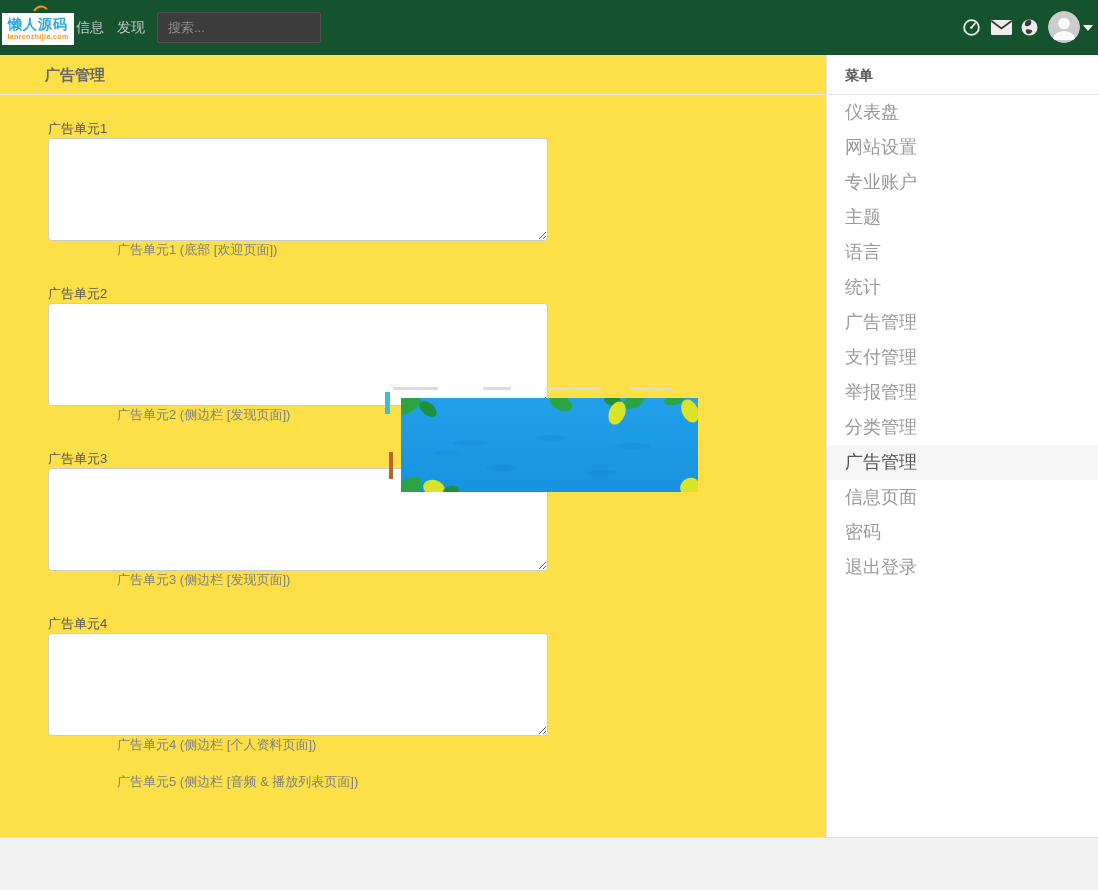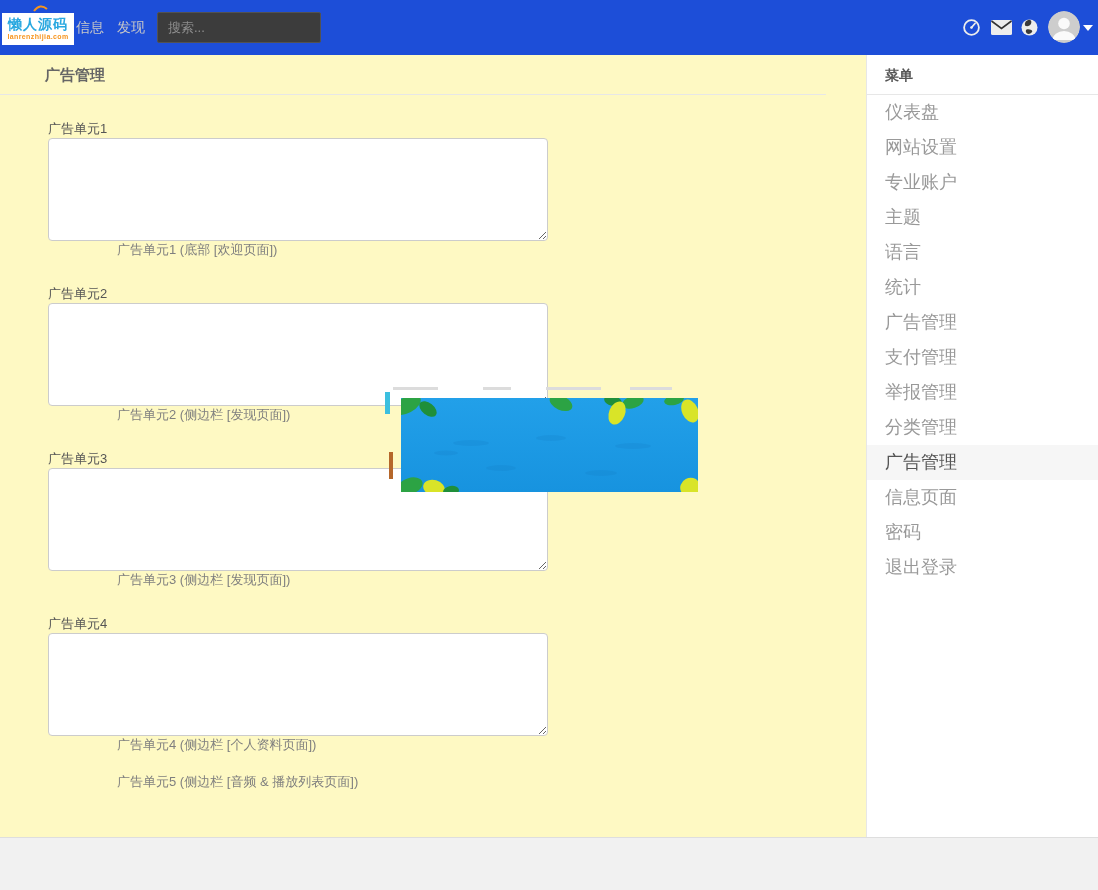--- a/index.html
+++ b/index.html
@@ -3,21 +3,21 @@
 <meta charset="utf-8">
 <style>
   * { margin:0; padding:0; box-sizing:border-box; }
   html,body { width:1098px; height:890px; }
   body {
     position:relative; overflow:hidden; background:#ffffff;
     font-family:"Liberation Sans", sans-serif;
   }
 
   
-  .navbar { position:absolute; top:0; left:0; width:1098px; height:55px; background:#1d4ed8; z-index:5; }
+  .navbar { position:absolute; top:0; left:0; width:1098px; height:55px; background:#14532d; z-index:5; }
   .logo { position:absolute; left:2px; top:13px; width:72px; height:32px; background:#ffffff; text-align:center; cursor:pointer; }
   .logo-title { color:#29a8e0; font-weight:bold; font-size:14px; line-height:17px; margin-top:3px; letter-spacing:1px; }
   .logo-sub { color:#f7941d; font-size:7px; font-weight:bold; line-height:8px; letter-spacing:0.4px; }
   .logo-arc { position:absolute; left:33px; top:3px; }
   .nav-item { position:absolute; top:0; height:39px; line-height:55px; color:#c8c8c8; font-size:14px; cursor:pointer; }
   .nav-item.n0 { left:76px; }
   .nav-item.n1 { left:117px; }
   .search-input {
     position:absolute; left:157px; top:12px; width:164px; height:31px;
     background:#3c3c3c; border:1px solid #525252; border-radius:2px;
@@ -27,38 +27,38 @@
   .search-input::placeholder { color:#8f8f8f; }
   .top-icon { position:absolute; cursor:pointer; }
   .icon-speedo { left:963px; top:19px; }
   .icon-mail   { left:991px; top:20px; }
   .icon-globe  { left:1021px; top:19px; }
   .avatar { position:absolute; left:1048px; top:11px; width:32px; height:32px; border-radius:50%; overflow:hidden; cursor:pointer; }
   .caret-down { position:absolute; left:1083px; top:25px; width:0; height:0;
     border-left:5px solid transparent; border-right:5px solid transparent; border-top:6px solid #ffffff; cursor:pointer; }
 
   
-  .content { position:absolute; top:55px; left:0; width:1098px; bottom:53px; background:#fef9c3; }
+  .content { position:absolute; top:55px; left:0; width:1098px; bottom:53px; background:#fde047; }
   .main { position:absolute; left:0; top:0; bottom:0; width:826px; }
   .main-header { height:40px; border-bottom:1px solid #e7e7e7; line-height:40px; padding-left:45px;
     color:#666666; font-size:15px; font-weight:600; }
 
   .form { padding:18px 0 0 48px; }
   .field { margin-bottom:19px; }
   .field-row { display:flex; align-items:flex-start;flex-direction:column; }
   .field-label { width:69px; padding-top:7px; font-size:13px; color:#555555; }
   .ad-textarea {
     width:500px; height:103px; border:1px solid #cccccc; border-radius:4px;
     resize:both; padding:4px 6px; font-size:13px; color:#555555; outline:none;
     font-family:"Liberation Sans", sans-serif;
   }
   .field-caption { margin:0 0 0 69px; font-size:13px; color:#7f7f7f; }
 
   
-  .sidebar { position:absolute; right:0; top:0; bottom:0; width:232px; background:#ffffff; border-left:1px solid #e7e7e7; }
+  .sidebar { position:absolute; right:0; top:0; bottom:0; width:272px; background:#ffffff; border-left:1px solid #e7e7e7; }
   .sidebar-header { height:40px; border-bottom:1px solid #e7e7e7; line-height:40px; padding-left:18px;
     color:#555555; font-size:14px; font-weight:bold; }
   .menu-item { height:35px; line-height:35px; padding-left:18px; font-size:18px; color:#999999; cursor:pointer; }
   .menu-item.active { background:#f6f6f6; color:#555555; }
 
   
   .banner { position:absolute; left:401px; top:398px; width:297px; height:94px; z-index:8; }
   .artifact { position:absolute; z-index:8; }
   .art-cyan   { left:385px; top:392px; width:5px;  height:22px; background:#3bbfdf; }
   .art-orange { left:389px; top:452px; width:4px;  height:27px; background:#b5672a; }

